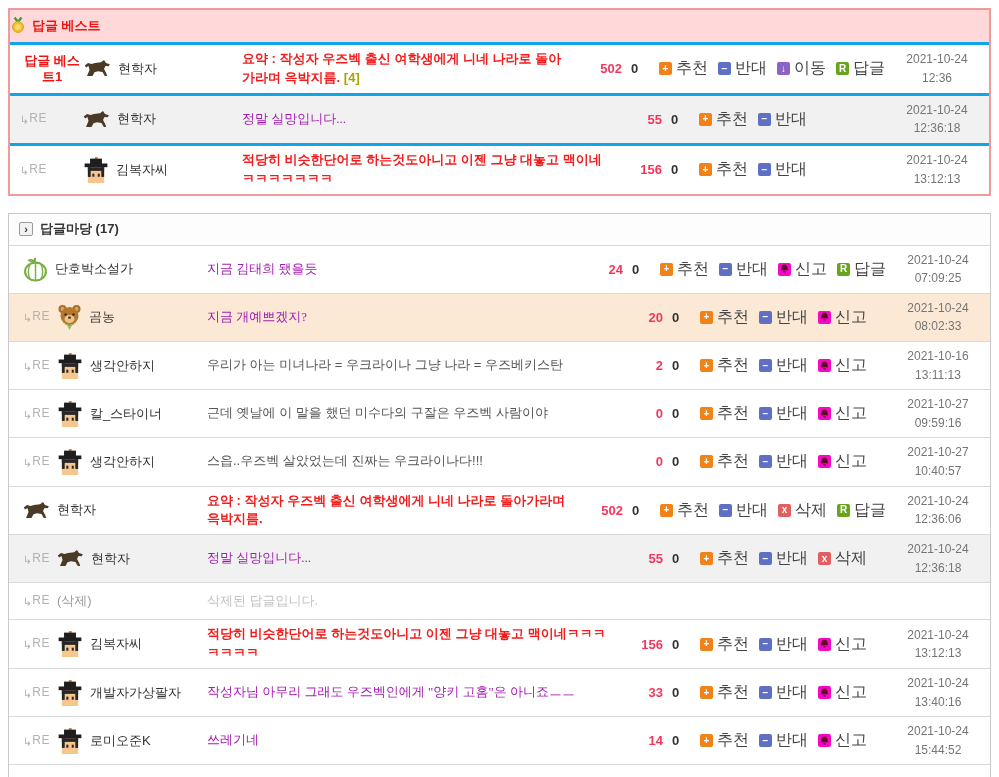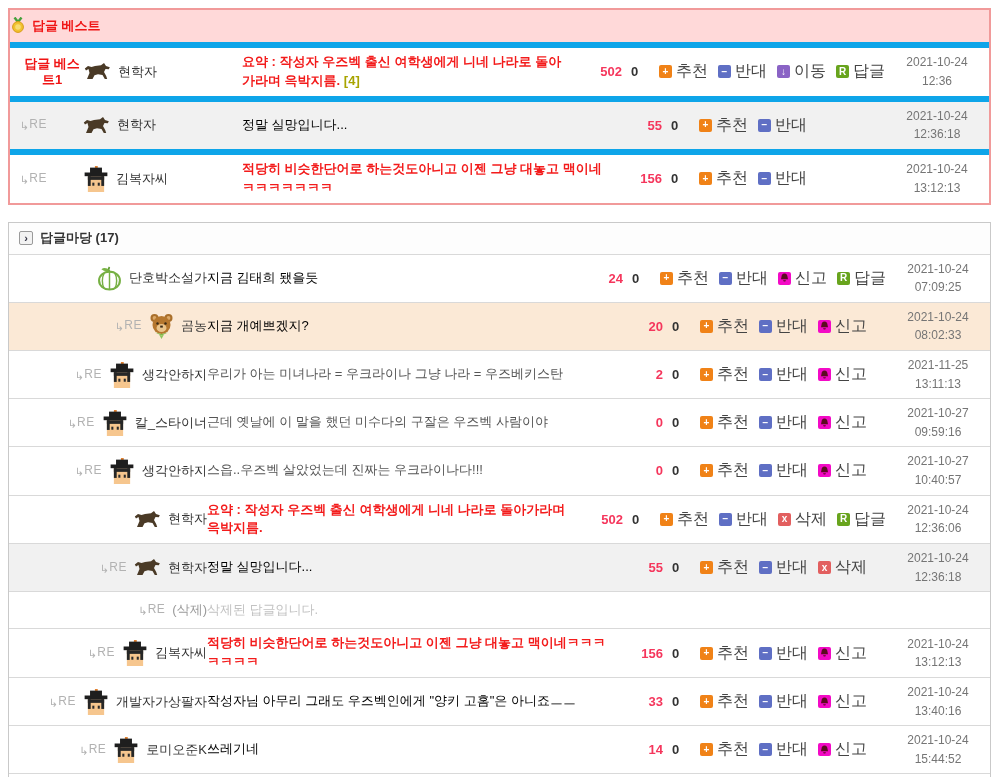--- a/index.html
+++ b/index.html
@@ -4,50 +4,50 @@
 <style>
   * { box-sizing: border-box; margin: 0; padding: 0; }
   html,body { width: 999px; height: 777px; overflow: hidden; background: #fff; }
   body { font-family: "Liberation Sans", "DejaVu Sans", sans-serif; font-size: 13px; color: #333; }
   .page { padding: 8px 8px 0 8px; }
 
   
   .best-box { border: 2px solid #f19a9a; background: #fff; margin-bottom: 17px; }
   .best-header { background: #ffd9d9; height: 32px; display: flex; align-items: center; gap: 6px;
                  color: #f01414; font-weight: bold; font-size: 13px; }
-  .best-box .row { border-top: 6px solid #0ea5e9; }
+  .best-box .row { border-top: 3px solid #0ea5e9; }
 
   
   .board-box { border: 1px solid #c9c9c9; background: #fff; }
   .board-header { height: 31px; display: flex; align-items: center; padding-left: 10px; gap: 7px;
                   color: #333; font-weight: bold; font-size: 13px; background: #fdfdfd; }
   .board-box .row { border-top: 1px solid #d9d9d9; }
 
   
   .row { display: flex; align-items: center; min-height: 47px; padding: 5px 0; background: #fff; }
   .row.bg-grey  { background: #f1f1f1; }
   .row.bg-peach { background: #fbe9d6; }
   .row.short { min-height: 37px; }
 
   .col-a { flex: 0 0 auto; display: flex; align-items: center; }
   .best-box .col-a { width: 232px; padding-left: 10px; }
-  .board-box .col-a { width: 198px; padding-left: 14px; justify-content: flex-end; }
+  .board-box .col-a { width: 198px; padding-left: 14px; }
 
   .row-label { width: 64px; text-align: center; color: #f01414; font-weight: bold; line-height: 1.25; flex: 0 0 auto; }
   .best-box .re-ic { margin-right: 36px; }
   .board-box .re-ic { margin-right: 7px; }
   .re-ic { color: #b2b2b2; font-size: 11px; flex: 0 0 auto; white-space: nowrap; }
   .re-ic b { font-size: 12px; font-weight: normal; vertical-align: 2px; letter-spacing: .5px; }
 
   .avatar { flex: 0 0 auto; margin-right: 7px; display: inline-flex; align-items: center; }
   .uname { color: #333; white-space: nowrap; cursor: pointer; }
   .uname.muted { color: #9a9a9a; }
 
   .col-comment { flex: 1 1 auto; padding-right: 12px; line-height: 1.45; word-break: break-all; }
-  .c-red { color: #000000; }
+  .c-red { color: #a21caf; font-family: Liberation Serif, serif; }
   .c-red-bold { color: #f31b1b; font-weight: bold; }
   .c-grey { color: #555; }
   .c-muted { color: #c2c2c2; }
   .c-suffix { color: #a8a400; font-weight: bold; }
 
   .col-votes { flex: 0 0 62px; display: flex; align-items: center; }
   .v-up { flex: 1; text-align: right; color: #f5365c; font-weight: bold; }
   .v-zero { width: 14px; margin-left: 9px; color: #333; font-weight: bold; }
 
   .col-buttons { flex: 0 0 200px; display: flex; align-items: center; gap: 10px; padding-left: 14px; }
@@ -331,21 +331,21 @@
               <span class="sq sq-report">
                 <svg width="9" height="10" viewBox="0 0 9 10">
                   <path d="M4.5 0.4 C2.5 0.4 1.6 1.9 1.5 3.7 L1 6.2 H8 L7.5 3.7 C7.4 1.9 6.5 0.4 4.5 0.4 Z" fill="#5c0b20"></path>
                   <path d="M3.1 7.2 a1.4 1.4 0 0 0 2.8 0 Z" fill="#5c0b20"></path>
                 </svg>
               </span>
               <span class="lbl">신고</span>
             </span>
           </div>
           <div class="col-time">
-            <div>2021-11-25</div>
+            <div>2021-10-16</div>
             <div>13:11:13</div>
           </div>
         </div>
         <div class="row">
           <div class="col-a">
             <span class="re-ic">↳<b>RE</b></span>
             <span class="avatar">
               <svg width="26" height="26" viewBox="0 0 24 24">
                 <rect x="11" y="0" width="2.6" height="2.5" fill="#e08030"></rect>
                 <rect x="6.5" y="1.5" width="11" height="5.5" fill="#1e1e1e"></rect>

